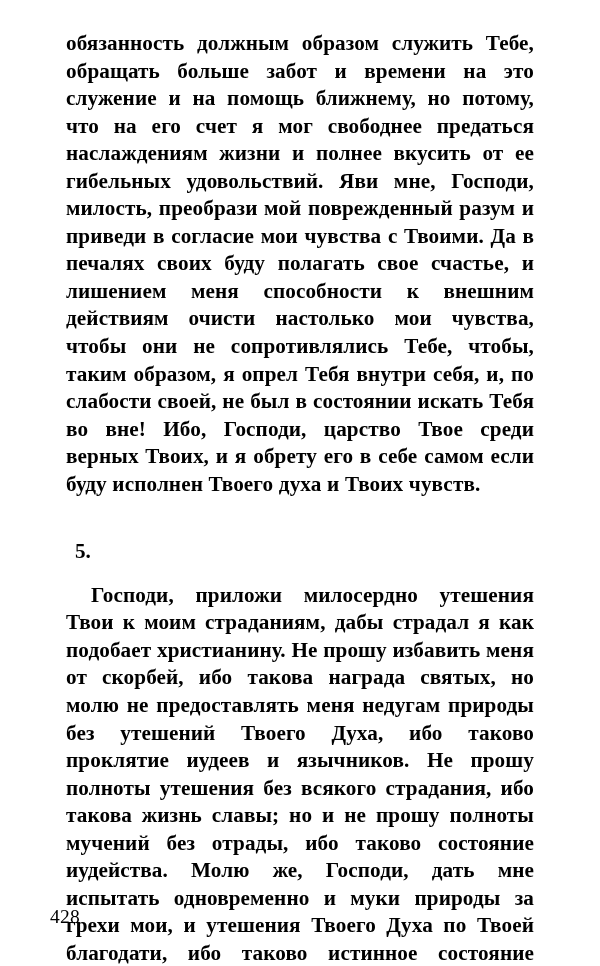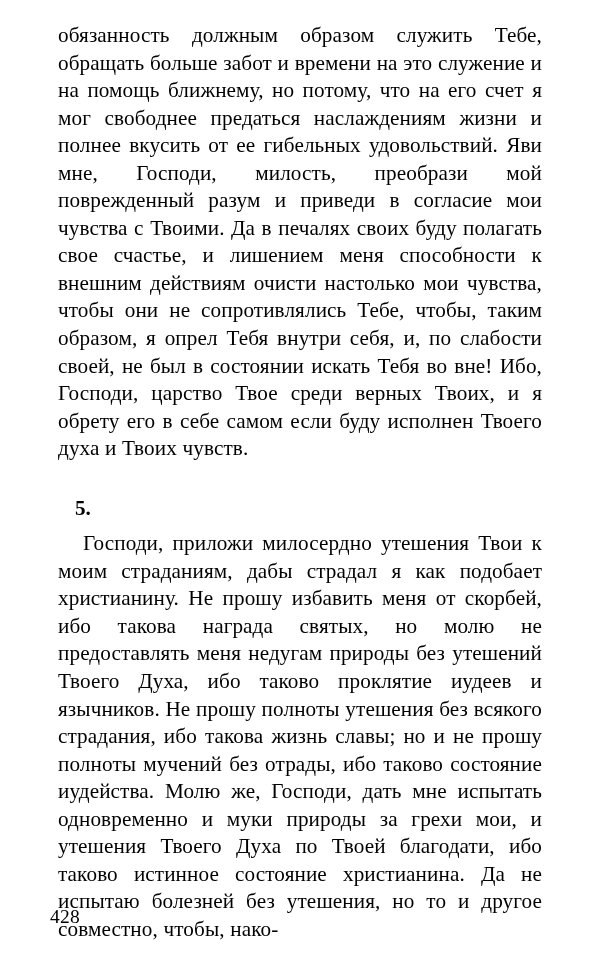--- a/index.html
+++ b/index.html
@@ -25,28 +25,28 @@
   }
 
   .text-block {
     position: absolute;
     left: 50px;
     top: 14px;
     width: 500px;
   }
 
   .para {
-    margin: 8px;
+    margin: 16px;
     font-size: 21.2px;
     line-height: 27.55px;
     text-align: justify;
     text-align-last: left;
     letter-spacing: 0.1px;
     word-spacing: 0.2px;
-    font-weight: 400;
+    font-weight: 700;
     -webkit-font-smoothing: none;
   }
 
   
   .para.flush {
     text-indent: 0;
   }
 
   
   .para.indent {

